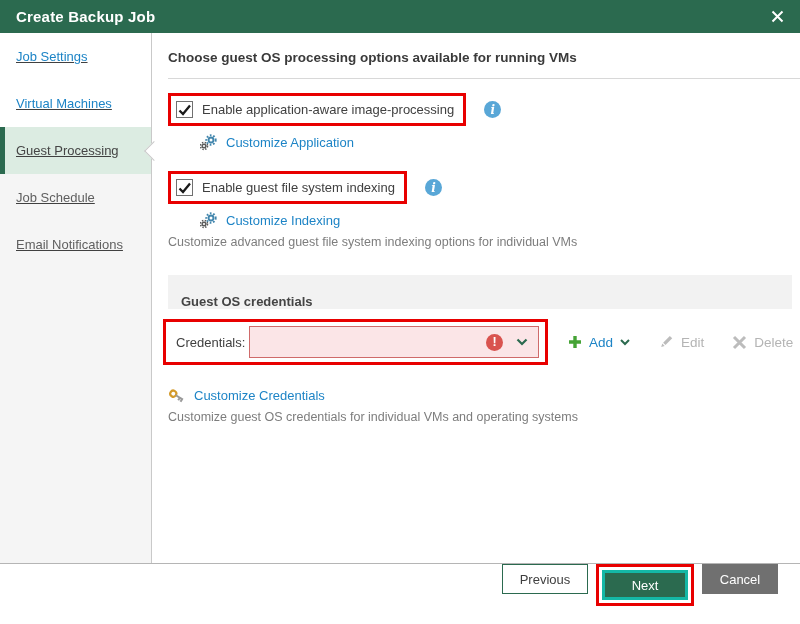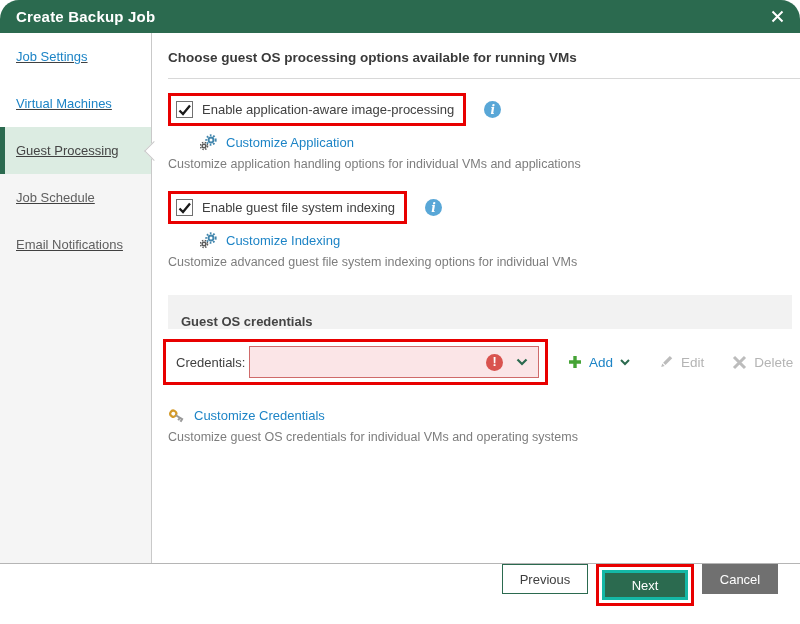--- a/index.html
+++ b/index.html
@@ -2,21 +2,21 @@
 <html><head>
 <meta charset="utf-8">
 <style>
   * { box-sizing: border-box; }
   html,body { margin:0; padding:0; }
   body {
     width:800px; height:624px;
     font-family:"Liberation Sans","DejaVu Sans",sans-serif;
     background:#fff; color:#404040;
   }
-  .window { width:800px; height:624px; display:flex; flex-direction:column; background:#fff; overflow:hidden;border-radius:19px; }
+  .window { width:800px; height:624px; display:flex; flex-direction:column; background:#fff; overflow:hidden; }
 
   
   .titlebar { flex:0 0 33px; background:#2b6a4f; display:flex; align-items:center; padding:0 16px; }
   .titlebar .title { flex:1; color:#fff; font-size:15px; font-weight:bold; letter-spacing:.2px; }
   .close-btn { display:flex; align-items:center; cursor:pointer; }
 
   
   .main { flex:1; display:flex; min-height:0; }
   .sidebar { flex:0 0 152px; width:152px; background:#f5f5f5; border-right:1px solid #c9c9c9;text-decoration:underline; }
   .nav-item { height:47px; display:flex; align-items:center; padding-left:16px; font-size:13px; cursor:pointer; position:relative; }
@@ -136,21 +136,20 @@
             </g>
             <g transform="translate(4,12)">
               <circle r="2.5" fill="#5a5a5a"></circle>
               <circle r="3.5" fill="none" stroke="#5a5a5a" stroke-width="1.6" stroke-dasharray="1.4 1.4"></circle>
               <circle r="1.1" fill="#fff"></circle>
             </g>
           </svg>
         </span>
         <a>Customize Application</a>
       </div>
-      <p class="desc indent">Customize application handling options for individual VMs and applications</p>
 
       <div class="option-row row2">
         <span class="ann-box">
           <span class="checkbox" role="checkbox" aria-checked="true">
             <svg width="15" height="15" viewBox="0 0 15 15">
                 <path d="M2.5 8.5 L6 12 L13 3.5" stroke="#1a1a1a" stroke-width="2.3" fill="none"></path>
               </svg>
           </span>
           <span class="cb-label">Enable guest file system indexing</span>
         </span>

